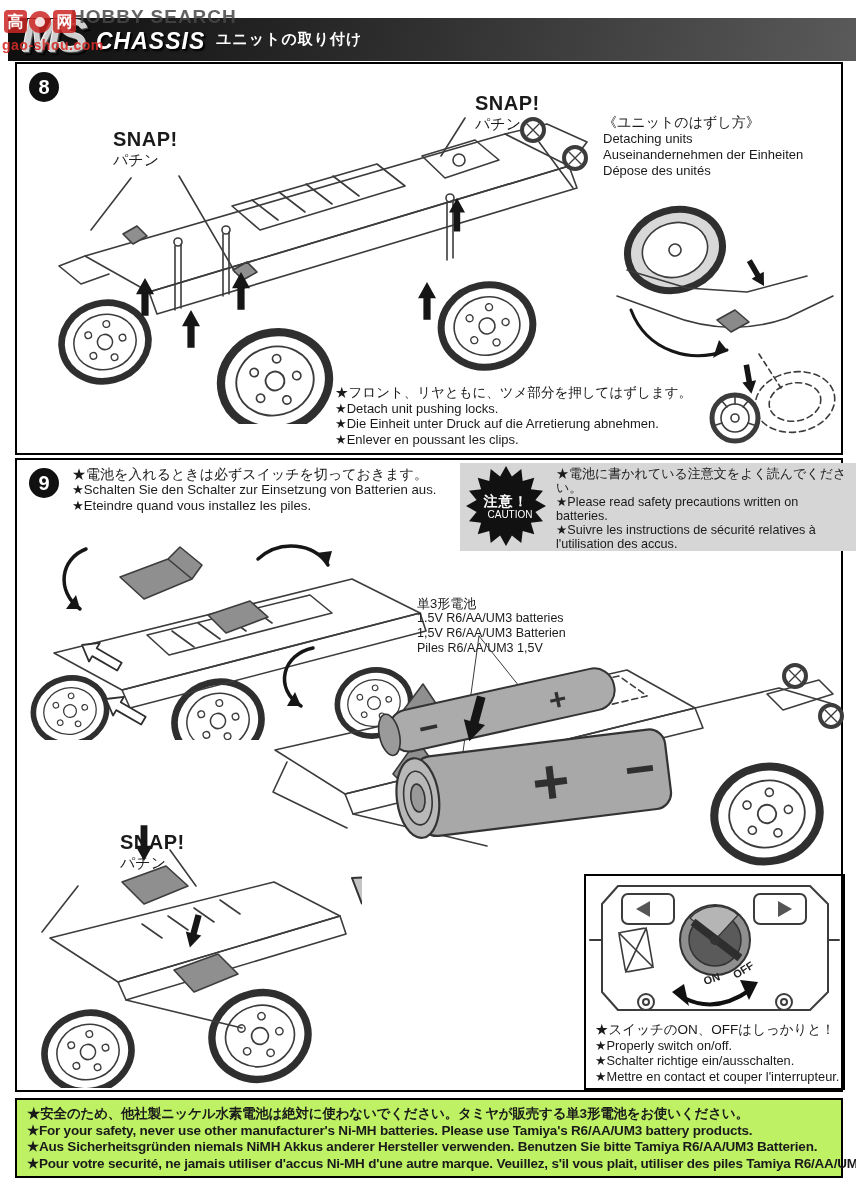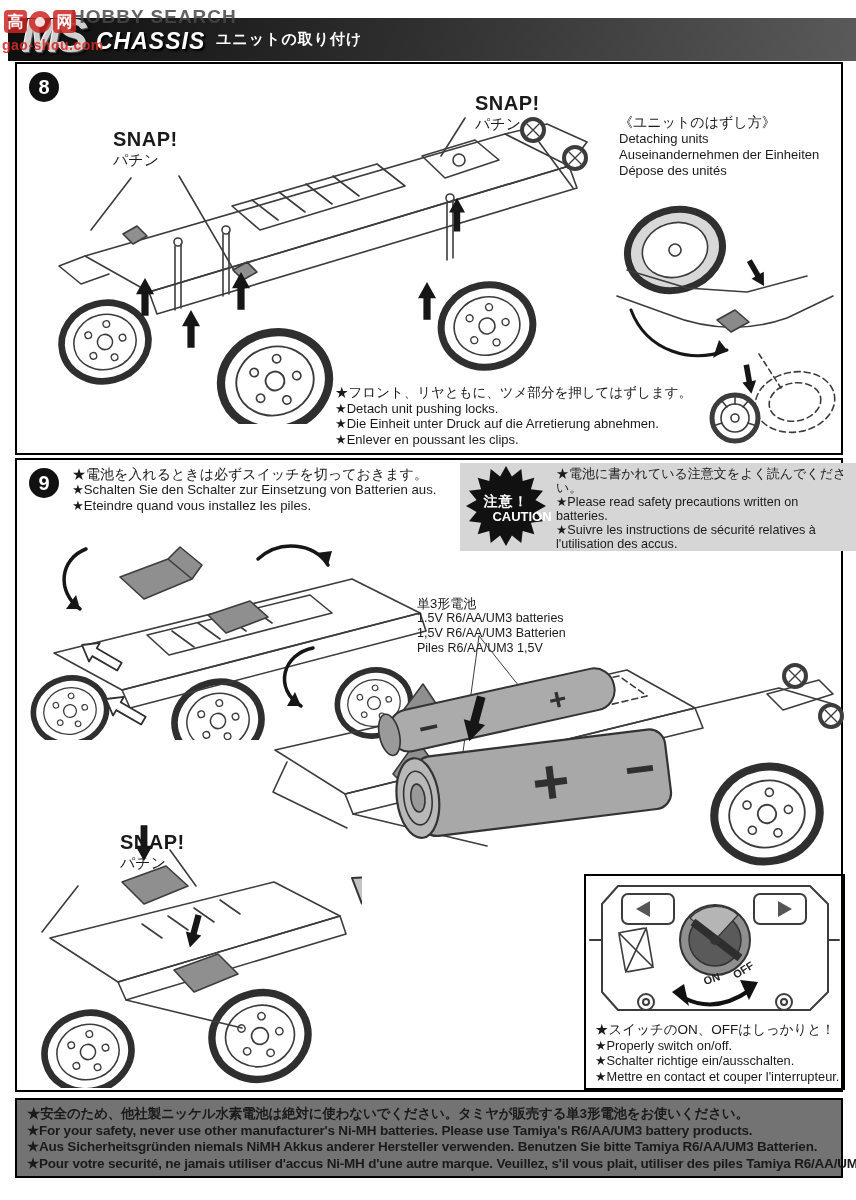--- a/index.html
+++ b/index.html
@@ -21,41 +21,41 @@
   .wm-sq{display:inline-block;width:23px;height:23px;background:rgba(204,38,34,0.85);border-radius:4px;
     color:#fff;font-size:16px;font-weight:bold;text-align:center;line-height:23px;}
   .wm-circle{display:inline-block;width:22px;height:22px;background:rgba(204,38,34,0.85);border-radius:50%;
     position:relative;}
   .wm-circle:after{content:"";position:absolute;left:6px;top:6px;width:10px;height:10px;border-radius:50%;background:rgba(255,255,255,0.85);}
   .wm-url{position:absolute;left:2px;top:37px;font-size:14px;font-weight:bold;color:rgba(214,44,40,0.9);letter-spacing:0.5px;}
   
   .box{position:absolute;border:2px solid #000;background:#fff;box-sizing:border-box;}
   .step8-box{left:15px;top:62px;width:828px;height:393px;}
   .step9-box{left:15px;top:458px;width:828px;height:634px;}
-  .footer-box{left:15px;top:1098px;width:828px;height:80px;background:#737373;padding:6px 10px;box-sizing:border-box;}
+  .footer-box{left:15px;top:1098px;width:828px;height:80px;background:#bef264;padding:6px 10px;box-sizing:border-box;}
   .step-badge{position:absolute;width:30px;height:30px;background:#111;border-radius:50%;
     color:#fff;font-size:20px;font-weight:bold;text-align:center;line-height:30px;}
   
   .tline{white-space:nowrap;}
   .snap-label{position:absolute;text-align:left;}
   .snap-en{font-size:20px;font-weight:800;letter-spacing:0.5px;}
   .snap-ja{font-size:15px;margin-top:0px;}
-  .detach-block{position:absolute;font-size:13px;line-height:16px;margin-left:16px;}
+  .detach-block{position:absolute;font-size:13px;line-height:16px;}
   .detach-title{font-size:14px;margin-bottom:1px;}
   .note-block{position:absolute;font-size:13px;line-height:15.5px;}
   .note-block .jp{font-size:13.5px;}
   .intro-block{position:absolute;font-size:13.2px;line-height:16px;}
   .intro-block .jp{font-size:14px;}
   
   .caution-box{position:absolute;left:443px;top:3px;width:396px;height:88px;background:#d6d6d6;}
   .caution-badge{position:absolute;left:6px;top:3px;width:80px;height:80px;}
   .caution-badge .bja{position:absolute;left:0;top:27px;width:80px;text-align:center;color:#fff;
      font-size:14px;font-weight:bold;letter-spacing:1px;}
-  .caution-badge .ben{position:absolute;left:16px;top:43px;width:80px;text-align:center;color:#fff;
-     font-size:13px;font-weight:bold;}
+  .caution-badge .ben{position:absolute;left:4px;top:43px;width:80px;text-align:center;color:#fff;
+     font-size:10px;font-weight:normal;}
   .caution-text{position:absolute;left:96px;top:4px;width:296px;font-size:12.6px;line-height:14px;}
   .caution-text .jp{font-size:13px;}
   .battery-label{position:absolute;font-size:12.5px;line-height:15px;}
   .battery-label .jp{font-size:13px;}
   
   .switch-box{position:absolute;left:567px;top:414px;width:261px;height:216px;border:2px solid #000;box-sizing:border-box;}
   .switch-note{position:absolute;left:9px;top:146px;font-size:12.8px;line-height:15.5px;}
   .switch-note .jp{font-size:13.5px;}
   
   .footer-box div{font-weight:bold;font-size:13.5px;line-height:16.5px;letter-spacing:-0.2px;white-space:nowrap;}

